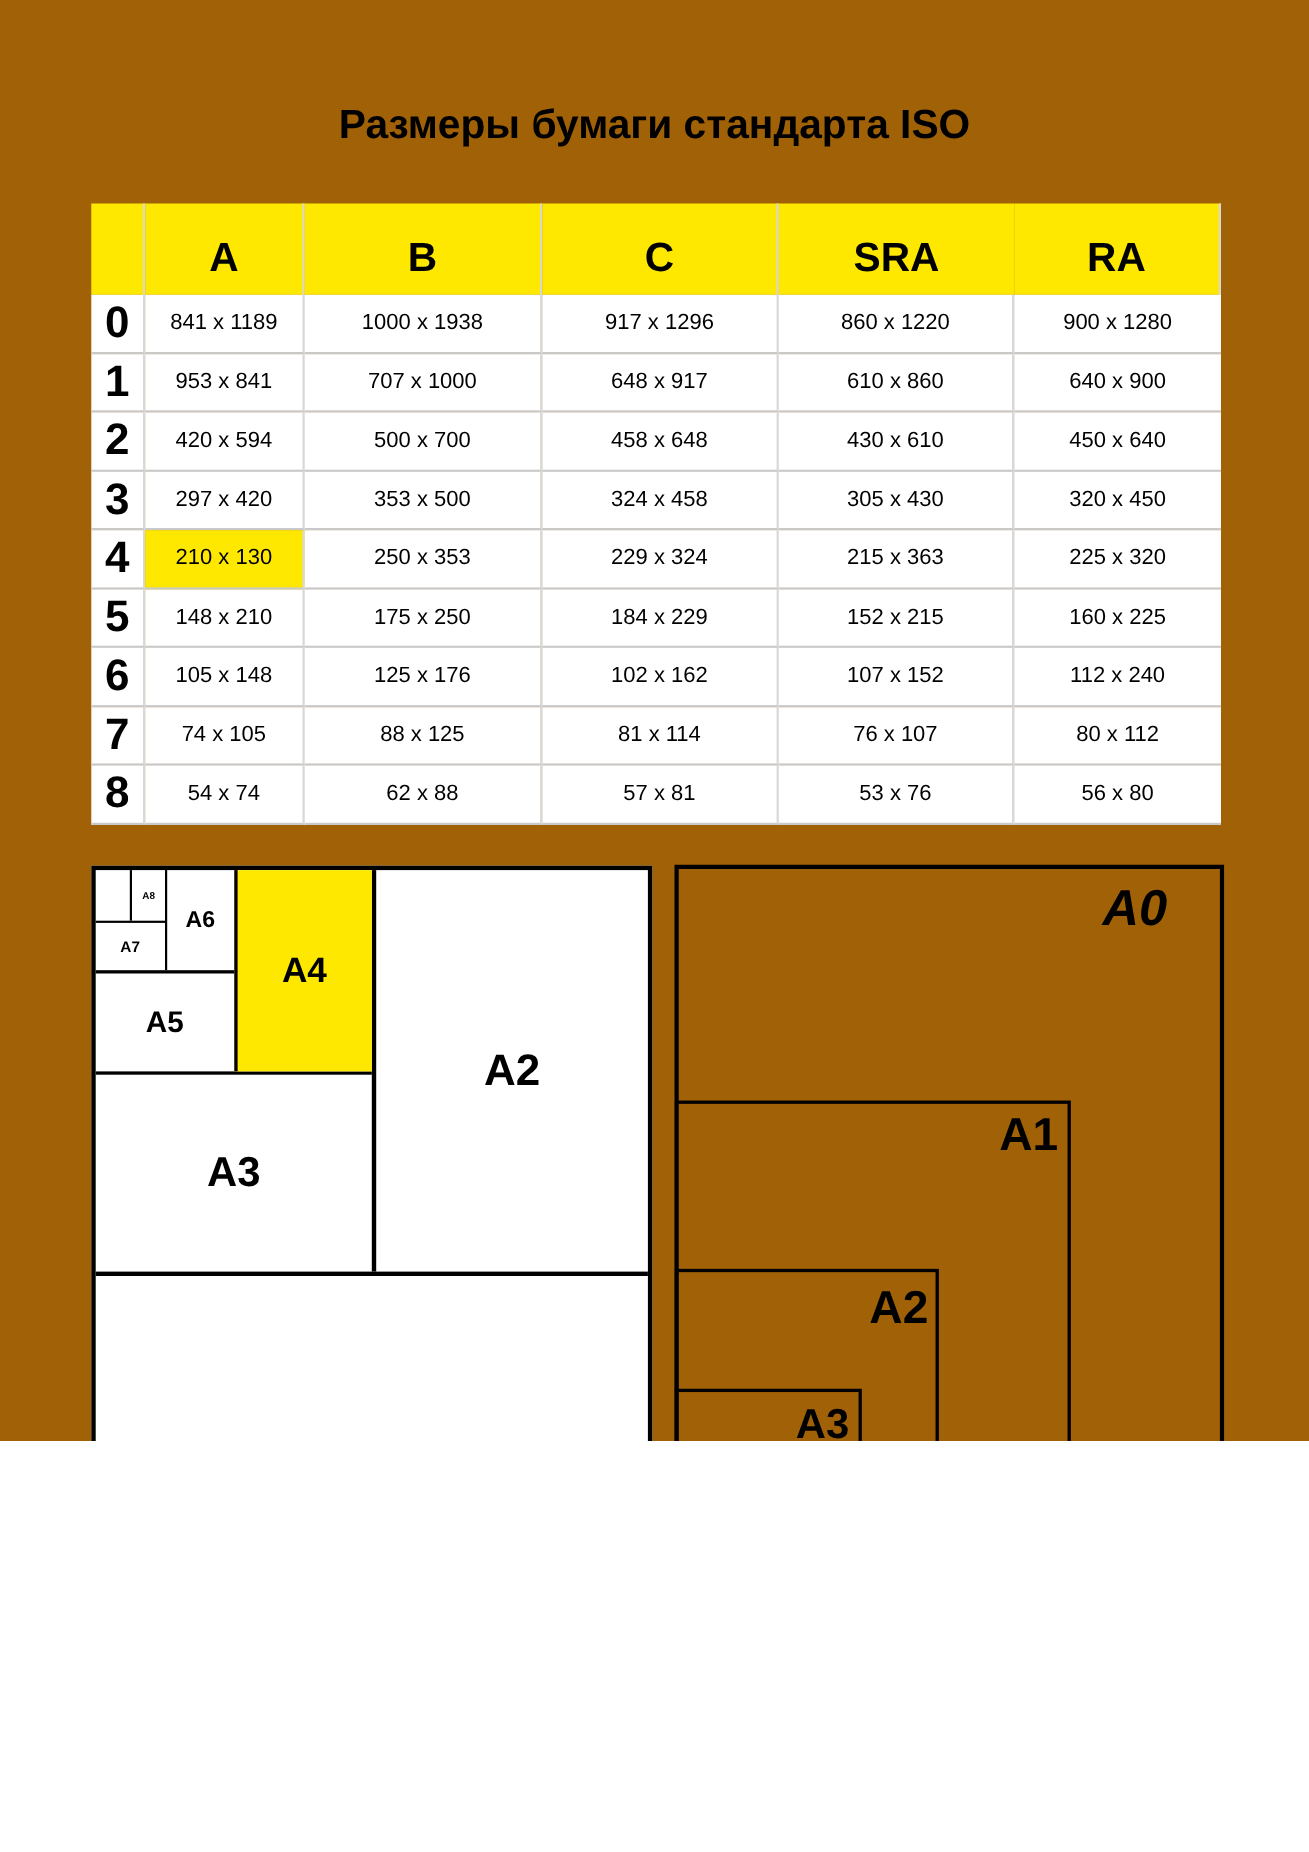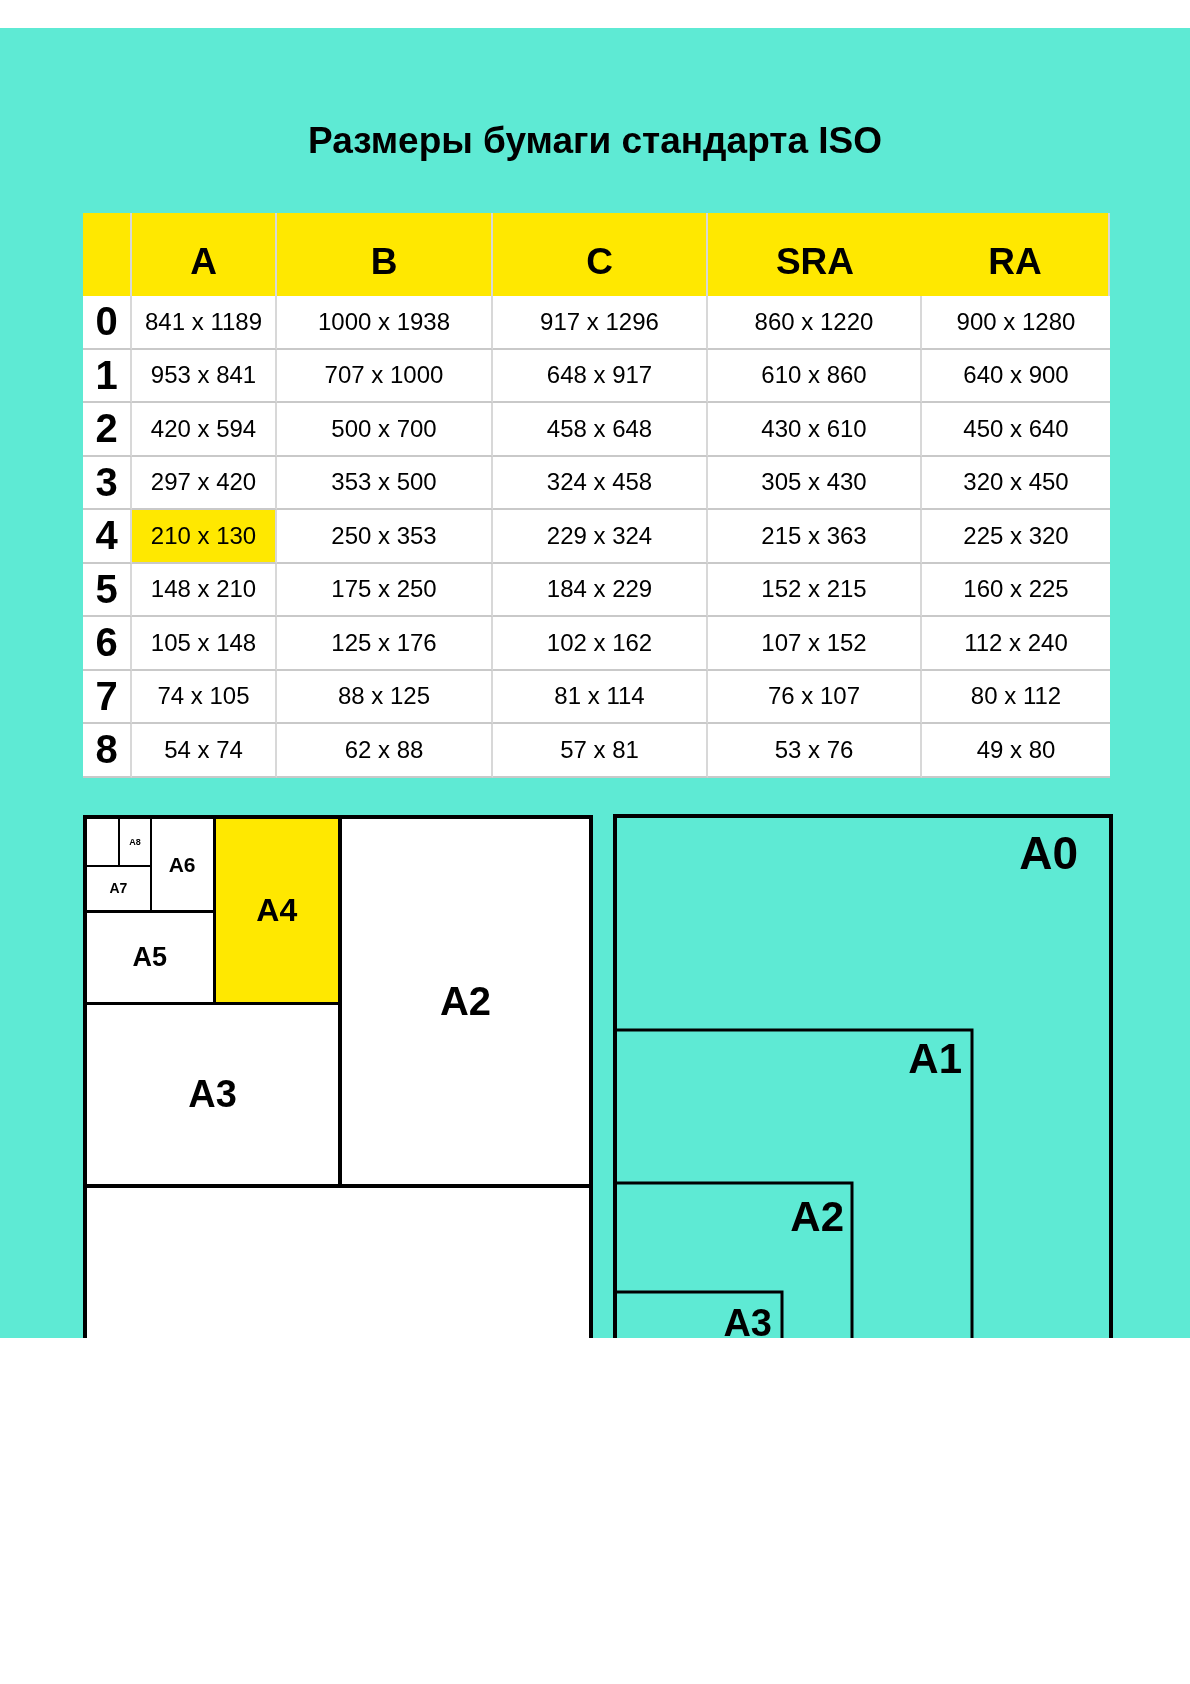--- a/index.html
+++ b/index.html
@@ -1,54 +1,54 @@
 <!DOCTYPE html>
 <html><head>
 <meta charset="utf-8">
 <style>
   * { margin:0; padding:0; box-sizing:border-box; }
   body { background:#ffffff; font-family:"Liberation Sans","DejaVu Sans",sans-serif; color:#000; }
-  .page { position:relative; width:1190px; height:1310px; background:#5eead4; overflow:hidden;margin-top:28px; }
+  .page { position:relative; width:1190px; height:1310px; background:#a16207; overflow:hidden; }
 
   
   .title { position:absolute; left:0; top:92px; width:100%; text-align:center;
            font-size:37px; font-weight:700; letter-spacing:0; }
 
   
   .size-table { position:absolute; left:83px; top:185px;
         display:grid;
         grid-template-columns:49px 145px 216px 215px 214px 188px;
         grid-template-rows:83px repeat(9, 53.5px); }
   .cell { display:flex; align-items:center; justify-content:center; background:#fff; }
   .vline { border-right:2px solid #d8d8d8; }
   .hline { border-bottom:2px solid #c9c9c9; }
   .th { background:#FFE800; font-weight:700; font-size:37px; padding-top:14px; }
   .num { font-weight:700; font-size:40px; }
-  .val { font-size:24px; }
+  .val { font-size:20px; }
   .hl { background:#FFE800; }
 
   
   .subdiv { position:absolute; left:83px; top:787px; width:510px; height:738px;
             border:4px solid #000; background:#fff; }
   .region { position:absolute; display:flex; align-items:center; justify-content:center;
             font-weight:700; }
   .rg-a1 { left:0; top:50%;  width:100%;  height:50%;  border-top:4px solid #000; font-size:40px; }
   .rg-a2 { left:50%; top:0;  width:50%;   height:50%;  border-left:4px solid #000; font-size:40px; }
   .rg-a3 { left:0; top:25%;  width:50%;   height:25%;  border-top:3px solid #000; font-size:38px; }
   .rg-a4 { left:25%; top:0;  width:25%;   height:25%;  border-left:3px solid #000; background:#FFE800; font-size:32px; }
   .rg-a5 { left:0; top:12.5%; width:25%;  height:12.5%; border-top:3px solid #000; font-size:27px; }
   .rg-a6 { left:12.5%; top:0; width:12.5%; height:12.5%; border-left:2px solid #000; font-size:21px; }
   .rg-a7 { left:0; top:6.25%; width:12.5%; height:6.25%; border-top:2px solid #000; font-size:14px; }
   .rg-a8 { left:6.25%; top:0; width:6.25%; height:6.25%; border-left:2px solid #000; font-size:9px; }
 
   
   .nest { position:absolute; left:613px; top:786px; width:500px; height:739px; }
   .nest svg { position:absolute; left:0; top:0; }
   .nlabel { position:absolute; font-weight:700; line-height:1; }
-  .n-a0 { top:16px;  right:35px;  font-size:46px; }
+  .n-a0 { top:16px;  right:52px;  font-size:46px;font-style:italic; }
   .n-a1 { top:224px; right:151px; font-size:42px; }
   .n-a2 { top:382px; right:269px; font-size:42px; }
   .n-a3 { top:490px; right:341px; font-size:38px; }
   .n-a4 { top:566px; right:390px; font-size:30px; }
   .n-a5 { top:615px; right:423px; font-size:25px; }
   .n-a6 { top:652px; right:445px; font-size:19px; }
   .n-a7 { top:679px; right:464px; font-size:13px; }
   .n-a8 { top:699px; right:479px; font-size:9px; }
 </style>
 </head>
@@ -121,21 +121,21 @@
     <div class="cell val vline hline">88 x 125</div>
     <div class="cell val vline hline">81 x 114</div>
     <div class="cell val vline hline">76 x 107</div>
     <div class="cell val hline">80 x 112</div>
 
     <div class="cell num vline hline">8</div>
     <div class="cell val vline hline">54 x 74</div>
     <div class="cell val vline hline">62 x 88</div>
     <div class="cell val vline hline">57 x 81</div>
     <div class="cell val vline hline">53 x 76</div>
-    <div class="cell val hline">49 x 80</div>
+    <div class="cell val hline">56 x 80</div>
   </div>
 
   <div class="subdiv">
     <div class="region rg-a1">
         <span>A1</span>
       </div>
     <div class="region rg-a2">
         <span>A2</span>
       </div>
     <div class="region rg-a3">

